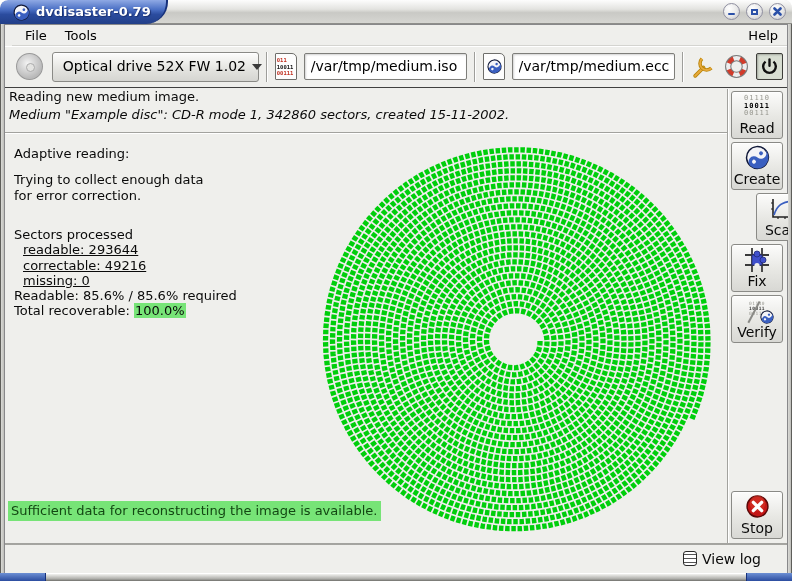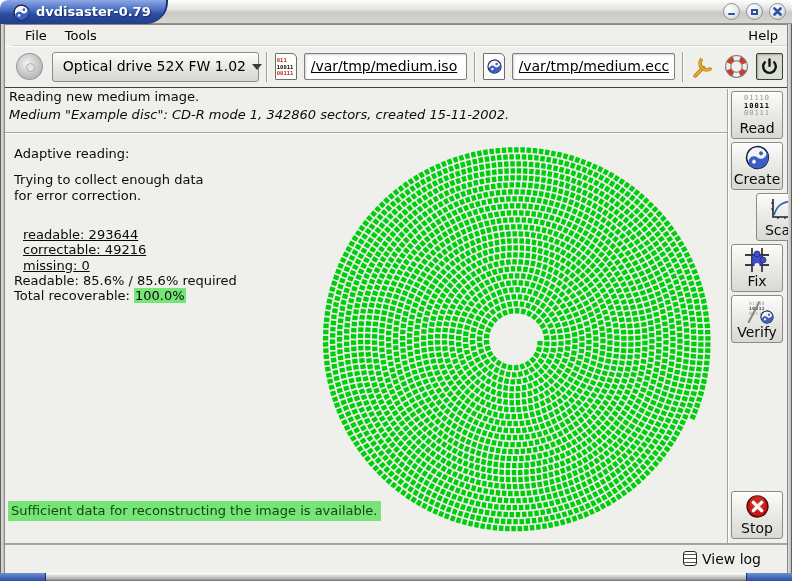--- a/index.html
+++ b/index.html
@@ -55,21 +55,21 @@
   .combo-arrow { width:22px; display:flex; align-items:center; justify-content:center; }
   .combo-arrow span { width:0; height:0; border-left:5px solid transparent; border-right:5px solid transparent; border-top:6px solid #3A3A3A; }
   .file-icon { width:22px; height:27px; background:#FDFDFD; border:1px solid #6E6E6A; border-radius:1px 5px 1px 1px; margin-right:7px; position:relative; overflow:hidden; }
   .bits { font-family:"DejaVu Sans Mono","Liberation Mono",monospace; font-size:5.5px; line-height:6.5px; padding:3px 0 0 1px; letter-spacing:0; }
   .bits .r1 { color:#C03020; font-weight:bold; }
   .bits .r2 { color:#111; font-weight:bold; }
   .bits .r3 { color:#C03020; font-weight:bold; }
   .ecc-yy { position:absolute; left:3px; top:5px; }
   .entry { height:27px; width:163px; font-size:14px; font-family:"DejaVu Sans","Liberation Sans",sans-serif;
     background:#FFFFFF; border:1px solid #7E7E7A; border-radius:2px; padding:0 5px 1px 6px; color:#000;
-    box-shadow:inset 1px 1px 2px rgba(0,0,0,0.18);text-decoration:underline; }
+    box-shadow:inset 1px 1px 2px rgba(0,0,0,0.18); }
   .tool-btn { width:27px; height:27px; display:flex; align-items:center; justify-content:center; margin-right:6px; }
   .power-btn { width:27px; height:27px; display:flex; align-items:center; justify-content:center;
     background:#D8DED2; border:1px solid #3E3E3A; border-radius:2px; box-shadow:inset 1px 1px 2px rgba(0,0,0,0.25); margin-right:4px; }
 
   
   .statushead { position:absolute; left:5px; top:89px; width:722px; }
   .status-l1 { font-size:13px; color:#0A0A0A; padding-left:4px; }
   .status-l2 { font-size:13px; font-style:italic; color:#0A0A0A; padding-left:4px; margin-top:3px; }
   .hsep { position:absolute; left:5px; top:132px; width:722px; height:2px;
     background:linear-gradient(180deg,#A2A29E 50%,#FFFFFF 50%); }
@@ -214,20 +214,21 @@
   </div>
   <div class="hsep"></div>
 
   <div class="info-panel">
     <div class="info-heading">Adaptive reading:</div>
     <div class="info-desc">
       <div>Trying to collect enough data</div>
       <div>for error correction.</div>
     </div>
     <div class="sectors-block">
+      <div>Sectors processed</div>
       <div class="indent">readable: 293644</div>
       <div class="indent">correctable: 49216</div>
       <div class="indent">missing: 0</div>
       <div>Readable: 85.6% / 85.6% required</div>
       <div><span>Total recoverable: </span><span class="hl">100.0%</span></div>
     </div>
   </div>
 
   <svg class="disc-svg" width="400" height="400" viewBox="0 0 400 400">
     <path id="spiral-path" fill="none" d="M225.0 200.0L225.0 201.7L224.9 203.5L224.7 205.2L224.3 207.0L223.9 208.7L223.3 210.4L222.6 212.0L221.7 213.6L220.8 215.1L219.7 216.6L218.6 218.0L217.4 219.3L216.0 220.5L214.6 221.6L213.1 222.7L211.5 223.6L209.9 224.4L208.2 225.1L206.4 225.7L204.6 226.2L202.8 226.5L200.9 226.7L199.1 226.8L197.2 226.7L195.3 226.5L193.5 226.2L191.6 225.8L189.8 225.2L188.1 224.5L186.3 223.7L184.7 222.7L183.1 221.7L181.6 220.5L180.1 219.2L178.8 217.8L177.5 216.3L176.4 214.8L175.3 213.1L174.4 211.4L173.6 209.6L172.9 207.8L172.4 205.9L171.9 203.9L171.6 202.0L171.5 200.0L171.5 198.0L171.6 196.0L171.9 194.0L172.3 192.1L172.9 190.1L173.5 188.2L174.4 186.4L175.3 184.6L176.4 182.8L177.6 181.2L178.9 179.6L180.3 178.1L181.8 176.7L183.5 175.5L185.2 174.3L187.0 173.3L188.8 172.3L190.8 171.6L192.7 170.9L194.8 170.4L196.9 170.0L198.9 169.8L201.1 169.7L203.2 169.8L205.3 170.0L207.4 170.4L209.5 170.9L211.5 171.6L213.5 172.4L215.4 173.3L217.3 174.4L219.1 175.6L220.8 176.9L222.4 178.4L223.9 179.9L225.3 181.6L226.6 183.4L227.8 185.2L228.8 187.2L229.7 189.2L230.5 191.3L231.1 193.4L231.5 195.6L231.8 197.8L232.0 200.0L232.0 202.2L231.8 204.5L231.5 206.7L231.1 208.9L230.4 211.1L229.7 213.2L228.7 215.3L227.7 217.3L226.5 219.2L225.1 221.1L223.6 222.8L222.0 224.5L220.3 226.0L218.5 227.4L216.6 228.7L214.6 229.9L212.5 230.9L210.3 231.8L208.1 232.5L205.8 233.0L203.5 233.4L201.2 233.7L198.8 233.8L196.5 233.7L194.1 233.4L191.8 233.0L189.5 232.4L187.2 231.7L185.0 230.8L182.8 229.7L180.8 228.5L178.8 227.2L176.9 225.7L175.1 224.1L173.4 222.3L171.8 220.5L170.4 218.5L169.1 216.4L168.0 214.2L167.0 212.0L166.2 209.7L165.5 207.3L165.0 204.9L164.7 202.5L164.5 200.0L164.5 197.5L164.7 195.0L165.0 192.6L165.6 190.1L166.3 187.7L167.1 185.4L168.2 183.1L169.4 180.9L170.7 178.7L172.2 176.7L173.8 174.7L175.6 172.9L177.5 171.2L179.5 169.7L181.7 168.2L183.9 167.0L186.2 165.9L188.6 164.9L191.1 164.1L193.6 163.5L196.1 163.1L198.7 162.8L201.3 162.7L203.9 162.8L206.5 163.1L209.1 163.6L211.6 164.2L214.1 165.1L216.6 166.1L218.9 167.2L221.2 168.6L223.4 170.1L225.5 171.7L227.4 173.5L229.3 175.4L231.0 177.5L232.5 179.7L234.0 181.9L235.2 184.3L236.3 186.8L237.2 189.3L237.9 191.9L238.5 194.6L238.8 197.3L239.0 200.0L239.0 202.7L238.8 205.4L238.4 208.2L237.8 210.8L237.0 213.5L236.1 216.1L234.9 218.6L233.6 221.0L232.1 223.3L230.5 225.6L228.7 227.7L226.7 229.7L224.6 231.5L222.4 233.2L220.1 234.8L217.6 236.2L215.1 237.4L212.5 238.4L209.8 239.3L207.0 239.9L204.2 240.4L201.4 240.7L198.6 240.8L195.7 240.6L192.9 240.3L190.1 239.8L187.3 239.1L184.6 238.2L181.9 237.1L179.3 235.8L176.8 234.3L174.5 232.7L172.2 230.9L170.0 228.9L168.0 226.8L166.2 224.6L164.5 222.2L163.0 219.7L161.6 217.1L160.4 214.4L159.4 211.6L158.7 208.8L158.1 205.9L157.7 203.0L157.5 200.0L157.5 197.0L157.8 194.1L158.2 191.1L158.8 188.2L159.7 185.3L160.7 182.5L162.0 179.8L163.4 177.1L165.1 174.6L166.8 172.2L168.8 169.9L170.9 167.7L173.2 165.7L175.6 163.9L178.2 162.2L180.8 160.7L183.6 159.4L186.4 158.2L189.4 157.3L192.3 156.6L195.4 156.1L198.5 155.8L201.5 155.7L204.6 155.9L207.7 156.2L210.8 156.8L213.8 157.6L216.7 158.6L219.6 159.8L222.4 161.2L225.1 162.8L227.7 164.5L230.2 166.5L232.5 168.6L234.6 170.9L236.6 173.4L238.5 176.0L240.1 178.7L241.6 181.5L242.9 184.4L243.9 187.4L244.8 190.5L245.4 193.6L245.8 196.8L246.0 200.0L246.0 203.2L245.7 206.4L245.2 209.6L244.5 212.8L243.6 215.9L242.4 218.9L241.1 221.9L239.5 224.7L237.8 227.4L235.8 230.1L233.7 232.5L231.4 234.9L228.9 237.0L226.3 239.0L223.6 240.8L220.7 242.5L217.7 243.9L214.6 245.1L211.5 246.1L208.3 246.8L205.0 247.4L201.7 247.7L198.3 247.8L195.0 247.6L191.7 247.2L188.4 246.6L185.1 245.7L182.0 244.7L178.8 243.4L175.8 241.9L172.9 240.1L170.1 238.2L167.5 236.1L165.0 233.8L162.7 231.3L160.5 228.7L158.5 225.9L156.8 223.0L155.2 219.9L153.9 216.8L152.7 213.6L151.8 210.2L151.1 206.9L150.7 203.4L150.5 200.0L150.5 196.5L150.8 193.1L151.4 189.7L152.1 186.3L153.1 182.9L154.4 179.7L155.8 176.5L157.5 173.4L159.4 170.5L161.5 167.7L163.8 165.0L166.3 162.5L168.9 160.2L171.7 158.1L174.7 156.1L177.8 154.4L181.0 152.9L184.3 151.6L187.7 150.5L191.1 149.7L194.7 149.1L198.2 148.8L201.8 148.7L205.4 148.9L208.9 149.3L212.5 150.0L215.9 150.9L219.4 152.1L222.7 153.5L225.9 155.1L229.0 157.0L232.0 159.0L234.8 161.3L237.5 163.8L240.0 166.4L242.3 169.3L244.4 172.2L246.3 175.4L248.0 178.6L249.4 182.0L250.6 185.5L251.6 189.0L252.3 192.6L252.8 196.3L253.0 200.0L252.9 203.7L252.6 207.4L252.1 211.1L251.2 214.7L250.2 218.3L248.8 221.7L247.3 225.1L245.5 228.4L243.4 231.6L241.2 234.6L238.7 237.4L236.1 240.1L233.3 242.6L230.2 244.8L227.1 246.9L223.8 248.8L220.3 250.4L216.8 251.7L213.2 252.9L209.5 253.7L205.7 254.3L201.9 254.7L198.1 254.8L194.3 254.6L190.5 254.1L186.7 253.4L183.0 252.4L179.3 251.2L175.8 249.7L172.3 247.9L169.0 245.9L165.8 243.7L162.8 241.3L160.0 238.7L157.3 235.8L154.9 232.8L152.6 229.6L150.6 226.3L148.8 222.8L147.3 219.2L146.0 215.5L145.0 211.7L144.2 207.8L143.7 203.9L143.5 200.0L143.6 196.1L143.9 192.1L144.5 188.2L145.4 184.3L146.5 180.5L148.0 176.8L149.6 173.2L151.6 169.7L153.7 166.4L156.1 163.2L158.7 160.2L161.6 157.3L164.6 154.7L167.8 152.3L171.2 150.1L174.7 148.1L178.3 146.4L182.1 144.9L186.0 143.7L189.9 142.8L193.9 142.2L198.0 141.8L202.0 141.7L206.1 142.0L210.1 142.4L214.2 143.2L218.1 144.3L222.0 145.6L225.8 147.2L229.4 149.0L232.9 151.2L236.3 153.5L239.5 156.1L242.5 158.9L245.4 161.9L248.0 165.1L250.4 168.5L252.5 172.1L254.4 175.8L256.0 179.6L257.4 183.5L258.5 187.6L259.3 191.7L259.8 195.8L260.0 200.0L259.9 204.2L259.6 208.4L258.9 212.5L258.0 216.6L256.7 220.7L255.2 224.6L253.5 228.4L251.4 232.1L249.1 235.7L246.6 239.1L243.8 242.3L240.8 245.3L237.6 248.1L234.2 250.6L230.6 253.0L226.8 255.0L223.0 256.9L219.0 258.4L214.9 259.7L210.7 260.6L206.4 261.3L202.2 261.7L197.8 261.8L193.5 261.5L189.2 261.0L185.0 260.2L180.8 259.1L176.7 257.7L172.7 256.0L168.8 254.0L165.1 251.7L161.5 249.2L158.1 246.5L154.9 243.5L152.0 240.3L149.2 236.9L146.7 233.3L144.4 229.6L142.4 225.6L140.7 221.6L139.3 217.4L138.1 213.2L137.3 208.8L136.7 204.4L136.5 200.0L136.6 195.6L137.0 191.1L137.7 186.7L138.7 182.4L140.0 178.1L141.6 174.0L143.5 169.9L145.6 166.0L148.1 162.3L150.8 158.7L153.7 155.3L156.9 152.1L160.3 149.2L163.9 146.5L167.7 144.0L171.6 141.8L175.7 139.9L179.9 138.3L184.3 137.0L188.7 135.9L193.2 135.2L197.7 134.8L202.3 134.8L206.8 135.0L211.4 135.5L215.9 136.4L220.3 137.6L224.6 139.1L228.8 140.9L232.9 143.0L236.9 145.4L240.6 148.0L244.2 150.9L247.6 154.1L250.7 157.4L253.6 161.0L256.3 164.8L258.7 168.8L260.8 172.9L262.6 177.2L264.1 181.6L265.3 186.1L266.2 190.7L266.8 195.3L267.0 200.0L266.9 204.7L266.5 209.3L265.8 214.0L264.7 218.6L263.3 223.0L261.6 227.4L259.6 231.7L257.3 235.8L254.8 239.8L251.9 243.6L248.8 247.1L245.5 250.5L241.9 253.6L238.1 256.4L234.1 259.0L229.9 261.3L225.6 263.3L221.1 265.1L216.6 266.4L211.9 267.5L207.2 268.3L202.4 268.7L197.6 268.7L192.8 268.5L188.0 267.9L183.3 267.0L178.6 265.7L174.1 264.1L169.6 262.2L165.3 260.0L161.2 257.5L157.2 254.8L153.5 251.7L149.9 248.4L146.6 244.8L143.5 241.0L140.7 237.0L138.2 232.8L136.0 228.5L134.1 224.0L132.5 219.3L131.3 214.6L130.3 209.8L129.7 204.9L129.5 200.0L129.6 195.1L130.0 190.2L130.8 185.3L131.9 180.5L133.4 175.8L135.2 171.1L137.3 166.6L139.7 162.3L142.4 158.1L145.4 154.2L148.7 150.4L152.2 146.9L156.0 143.6L160.0 140.7L164.2 137.9L168.5 135.5L173.1 133.4L177.8 131.6L182.6 130.2L187.5 129.0L192.5 128.3L197.5 127.8L202.5 127.8L207.6 128.0L212.6 128.7L217.5 129.6L222.4 131.0L227.2 132.6L231.9 134.6L236.4 136.9L240.8 139.6L244.9 142.5L248.9 145.7L252.6 149.2L256.1 152.9L259.3 156.9L262.2 161.1L264.9 165.5L267.2 170.1L269.2 174.8L270.8 179.7L272.2 184.7L273.1 189.7L273.7 194.8L274.0 200.0L273.9 205.2L273.4 210.3L272.6 215.4L271.4 220.5L269.9 225.4L268.0 230.3L265.8 235.0L263.3 239.5L260.4 243.9L257.3 248.1L253.8 252.0L250.1 255.7L246.2 259.1L242.0 262.3L237.6 265.1L233.0 267.6L228.2 269.8L223.3 271.7L218.3 273.2L213.1 274.4L207.9 275.2L202.6 275.7L197.4 275.7L192.1 275.5L186.8 274.8L181.6 273.8L176.5 272.4L171.5 270.6L166.6 268.5L161.8 266.1L157.3 263.3L152.9 260.3L148.8 256.9L144.9 253.2L141.2 249.3L137.9 245.1L134.8 240.7L132.1 236.1L129.6 231.3L127.5 226.4L125.8 221.3L124.4 216.1L123.4 210.8L122.8 205.4L122.5 200.0L122.6 194.6L123.1 189.2L124.0 183.8L125.2 178.6L126.8 173.4L128.8 168.3L131.1 163.4L133.7 158.6L136.7 154.0L140.0 149.7L143.6 145.6L147.5 141.7L151.7 138.1L156.1 134.8L160.7 131.9L165.5 129.2L170.5 126.9L175.6 125.0L180.9 123.4L186.3 122.1L191.7 121.3L197.2 120.8L202.8 120.8L208.3 121.1L213.8 121.8L219.2 122.8L224.6 124.3L229.8 126.1L235.0 128.3L239.9 130.9L244.7 133.8L249.2 137.0L253.6 140.5L257.7 144.3L261.5 148.4L265.0 152.8L268.2 157.4L271.0 162.2L273.6 167.2L275.7 172.4L277.6 177.8L279.0 183.2L280.1 188.7L280.7 194.4L281.0 200.0L280.9 205.7L280.4 211.3L279.5 216.9L278.2 222.4L276.5 227.8L274.4 233.1L272.0 238.3L269.2 243.3L266.1 248.0L262.6 252.6L258.9 256.9L254.8 260.9L250.5 264.6L245.9 268.1L241.1 271.2L236.1 273.9L230.8 276.3L225.5 278.4L220.0 280.0L214.3 281.3L208.6 282.2L202.9 282.7L197.1 282.7L191.3 282.4L185.6 281.7L179.9 280.6L174.3 279.0L168.8 277.1L163.5 274.8L158.3 272.2L153.4 269.2L148.6 265.8L144.1 262.1L139.8 258.1L135.9 253.8L132.2 249.3L128.9 244.4L125.9 239.4L123.2 234.2L121.0 228.8L119.1 223.2L117.6 217.5L116.5 211.7L115.8 205.9L115.5 200.0L115.6 194.1L116.2 188.2L117.1 182.4L118.5 176.6L120.2 171.0L122.4 165.4L124.9 160.1L127.8 154.9L131.1 149.9L134.7 145.2L138.6 140.7L142.8 136.5L147.4 132.6L152.1 129.0L157.2 125.8L162.4 122.9L167.9 120.4L173.5 118.3L179.2 116.6L185.1 115.3L191.0 114.3L197.0 113.8L203.0 113.8L209.0 114.1L215.0 114.9L220.9 116.0L226.8 117.6L232.5 119.6L238.0 122.0L243.4 124.8L248.6 127.9L253.6 131.5L258.3 135.3L262.7 139.5L266.8 143.9L270.6 148.7L274.1 153.7L277.2 158.9L280.0 164.4L282.3 170.0L284.3 175.8L285.8 181.8L287.0 187.8L287.7 193.9L288.0 200.0L287.9 206.1L287.3 212.3L286.3 218.3L284.9 224.3L283.1 230.2L280.8 236.0L278.2 241.6L275.2 247.0L271.8 252.1L268.0 257.1L263.9 261.7L259.5 266.1L254.8 270.1L249.8 273.9L244.6 277.2L239.1 280.2L233.5 282.8L227.6 285.0L221.6 286.8L215.6 288.2L209.4 289.1L203.1 289.7L196.9 289.7L190.6 289.4L184.4 288.6L178.2 287.3L172.2 285.7L166.2 283.6L160.4 281.1L154.8 278.2L149.4 275.0L144.3 271.3L139.4 267.3L134.8 263.0L130.5 258.3L126.5 253.4L122.9 248.2L119.7 242.7L116.8 237.0L114.4 231.2L112.3 225.1L110.7 219.0L109.5 212.7L108.8 206.4L108.5 200.0L108.6 193.6L109.2 187.2L110.3 180.9L111.7 174.7L113.7 168.6L116.0 162.6L118.7 156.8L121.9 151.2L125.4 145.8L129.3 140.7L133.6 135.8L138.2 131.3L143.0 127.1L148.2 123.2L153.7 119.7L159.3 116.6L165.2 113.9L171.3 111.6L177.5 109.8L183.8 108.4L190.3 107.4L196.7 106.8L203.3 106.8L209.8 107.1L216.2 108.0L222.6 109.3L228.9 111.0L235.1 113.1L241.1 115.7L246.9 118.7L252.5 122.1L257.9 125.9L262.9 130.1L267.7 134.6L272.2 139.4L276.3 144.6L280.0 150.0L283.4 155.7L286.4 161.5L288.9 167.6L291.0 173.9L292.7 180.3L293.9 186.8L294.7 193.4L295.0 200.0L294.8 206.6L294.2 213.2L293.2 219.8L291.6 226.3L289.6 232.6L287.2 238.8L284.4 244.9L281.1 250.7L277.4 256.3L273.4 261.6L269.0 266.6L264.2 271.3L259.1 275.7L253.7 279.7L248.1 283.3L242.2 286.5L236.1 289.3L229.8 291.7L223.3 293.6L216.8 295.1L210.1 296.1L203.4 296.7L196.6 296.7L189.9 296.3L183.2 295.5L176.5 294.1L170.0 292.3L163.6 290.1L157.4 287.4L151.3 284.3L145.5 280.8L140.0 276.8L134.7 272.5L129.8 267.8L125.1 262.8L120.9 257.5L117.0 251.9L113.5 246.0L110.4 239.9L107.8 233.6L105.6 227.1L103.9 220.4L102.6 213.7L101.8 206.9L101.5 200.0L101.7 193.1L102.3 186.3L103.4 179.5L105.0 172.8L107.1 166.2L109.6 159.7L112.5 153.5L115.9 147.5L119.7 141.7L123.9 136.2L128.5 131.0L133.5 126.1L138.7 121.6L144.3 117.4L150.2 113.7L156.3 110.4L162.6 107.4L169.1 105.0L175.8 103.0L182.6 101.5L189.5 100.4L196.5 99.8L203.5 99.8L210.5 100.2L217.4 101.1L224.3 102.5L231.1 104.3L237.7 106.7L244.2 109.4L250.4 112.7L256.4 116.3L262.2 120.4L267.6 124.9L272.8 129.7L277.5 134.9L282.0 140.5L286.0 146.3L289.6 152.4L292.8 158.7L295.5 165.2L297.7 172.0L299.5 178.8L300.9 185.8L301.7 192.9L302.0 200.0L301.8 207.1L301.2 214.2L300.0 221.3L298.3 228.2L296.2 235.0L293.6 241.7L290.5 248.1L287.0 254.4L283.1 260.4L278.7 266.1L274.0 271.4L268.9 276.5L263.4 281.2L257.6 285.5L251.6 289.3L245.3 292.8L238.7 295.8L232.0 298.3L225.0 300.4L218.0 302.0L210.8 303.1L203.6 303.6L196.4 303.7L189.1 303.3L182.0 302.4L174.8 300.9L167.8 299.0L161.0 296.6L154.3 293.7L147.8 290.4L141.6 286.6L135.7 282.3L130.0 277.7L124.7 272.7L119.8 267.3L115.2 261.6L111.1 255.6L107.3 249.3L104.0 242.7L101.2 236.0L98.9 229.0L97.0 221.9L95.7 214.7L94.8 207.4L94.5 200.0L94.7 192.6L95.4 185.3L96.6 178.0L98.3 170.8L100.5 163.8L103.2 156.9L106.4 150.2L110.0 143.8L114.1 137.6L118.6 131.7L123.5 126.1L128.8 120.9L134.4 116.1L140.4 111.6L146.7 107.6L153.2 104.1L160.0 101.0L167.0 98.3L174.1 96.2L181.4 94.6L188.8 93.5L196.3 92.9L203.7 92.8L211.2 93.2L218.7 94.2L226.0 95.7L233.3 97.7L240.3 100.2L247.2 103.1L253.9 106.6L260.3 110.5L266.5 114.9L272.3 119.7L277.8 124.9L282.9 130.4L287.6 136.3L291.9 142.6L295.8 149.1L299.2 155.9L302.1 162.9L304.5 170.0L306.4 177.4L307.8 184.9L308.7 192.4L309.0 200.0L308.8 207.6L308.1 215.2L306.8 222.7L305.1 230.1L302.8 237.4L300.0 244.5L296.7 251.4L293.0 258.1L288.7 264.5L284.1 270.6L279.0 276.3L273.6 281.7L267.7 286.7L261.6 291.3L255.1 295.4L248.3 299.1L241.3 302.3L234.1 305.0L226.7 307.2L219.2 308.9L211.6 310.0L203.9 310.6L196.1 310.7L188.4 310.3L180.7 309.3L173.1 307.7L165.7 305.7L158.4 303.1L151.2 300.0L144.3 296.4L137.7 292.4L131.4 287.9L125.3 282.9L119.7 277.6L114.4 271.8L109.6 265.7L105.1 259.3L101.1 252.6L97.7 245.6L94.7 238.3L92.2 230.9L90.2 223.3L88.7 215.6L87.9 207.8L87.5 200.0L87.7 192.1L88.4 184.3L89.7 176.6L91.6 168.9L93.9 161.4L96.8 154.1L100.2 146.9L104.1 140.1L108.4 133.5L113.2 127.2L118.5 121.3L124.1 115.7L130.1 110.6L136.5 105.8L143.2 101.6L150.1 97.8L157.4 94.5L164.8 91.7L172.4 89.4L180.2 87.7L188.1 86.5L196.0 85.9L204.0 85.8L212.0 86.3L219.9 87.3L227.7 88.9L235.4 91.0L243.0 93.7L250.3 96.9L257.4 100.6L264.3 104.7L270.8 109.4L277.0 114.5L282.8 120.0L288.3 125.9L293.3 132.2L297.8 138.9L301.9 145.8L305.5 153.0L308.6 160.5L311.2 168.1L313.2 175.9L314.7 183.9L315.6 191.9L316.0 200.0L315.8 208.1L315.0 216.2L313.7 224.2L311.8 232.1L309.4 239.8L306.4 247.4L302.9 254.7L298.9 261.8L294.4 268.6L289.5 275.1L284.1 281.2L278.2 286.9L272.0 292.2L265.5 297.1L258.6 301.5L251.4 305.4L243.9 308.8L236.3 311.7L228.4 314.0L220.4 315.8L212.3 317.0L204.1 317.6L195.9 317.7L187.7 317.2L179.5 316.2L171.4 314.5L163.5 312.3L155.7 309.6L148.2 306.3L140.8 302.5L133.8 298.2L127.1 293.4L120.7 288.1L114.7 282.4L109.1 276.3L103.9 269.8L99.2 263.0L95.0 255.8L91.3 248.4L88.1 240.7L85.4 232.9L83.3 224.8L81.8 216.6L80.9 208.3L80.5 200.0L80.7 191.7L81.5 183.3L82.9 175.1L84.8 167.0L87.3 159.0L90.4 151.2L94.0 143.6L98.1 136.3L102.8 129.3L107.9 122.7L113.4 116.4L119.4 110.5L125.8 105.0L132.6 100.0L139.7 95.5L147.1 91.5L154.7 88.0L162.6 85.0L170.7 82.6L179.0 80.8L187.3 79.5L195.8 78.9L204.2 78.8L212.7 79.3L221.1 80.4L229.4 82.1L237.6 84.4L245.6 87.2L253.4 90.6L260.9 94.5L268.2 98.9L275.1 103.9L281.7 109.3L287.9 115.2L293.6 121.4L298.9 128.1L303.8 135.1L308.1 142.5L311.9 150.2L315.2 158.1L317.9 166.2L320.1 174.5L321.6 182.9L322.6 191.4L323.0 200.0L322.8 208.6L322.0 217.1L320.5 225.6L318.5 234.0L315.9 242.2L312.8 250.2L309.1 258.0L304.8 265.5L300.1 272.7L294.8 279.6L289.1 286.0L282.9 292.1L276.3 297.7L269.4 302.9L262.1 307.5L254.5 311.7L246.6 315.3L238.4 318.3L230.1 320.8L221.6 322.7L213.0 324.0L204.4 324.6L195.6 324.7L186.9 324.2L178.3 323.0L169.8 321.3L161.3 319.0L153.1 316.1L145.1 312.6L137.3 308.5L129.9 304.0L122.7 298.9L116.0 293.3L109.6 287.3L103.7 280.8L98.2 273.9L93.2 266.7L88.8 259.1L84.9 251.3L81.5 243.1L78.7 234.8L76.5 226.3L74.9 217.6L73.9 208.8L73.5 200.0L73.7 191.2L74.6 182.4L76.0 173.7L78.1 165.0L80.8 156.6L84.0 148.4L87.8 140.4L92.2 132.6L97.1 125.2L102.5 118.2L108.4 111.5L114.7 105.3L121.5 99.5L128.7 94.2L136.2 89.4L144.0 85.2L152.1 81.5L160.5 78.4L169.0 75.8L177.8 73.9L186.6 72.6L195.5 71.9L204.5 71.8L213.4 72.3L222.3 73.5L231.1 75.3L239.7 77.7L248.2 80.7L256.4 84.3L264.4 88.4L272.1 93.1L279.4 98.4L286.4 104.1L292.9 110.3L299.0 116.9L304.6 124.0L309.7 131.4L314.3 139.2L318.3 147.3L321.8 155.7L324.7 164.3L326.9 173.0L328.6 181.9L329.6 190.9L330.0 200.0L329.8 209.1L328.9 218.1L327.4 227.1L325.3 235.9L322.5 244.6L319.2 253.1L315.3 261.3L310.8 269.2L305.7 276.8L300.2 284.1L294.1 290.9L287.6 297.3L280.7 303.2L273.3 308.7L265.6 313.6L257.5 318.0L249.2 321.8L240.6 325.0L231.8 327.6L222.8 329.6L213.8 330.9L204.6 331.6L195.4 331.7L186.2 331.1L177.1 329.9L168.1 328.1L159.2 325.6L150.5 322.6L142.0 318.9L133.8 314.6L126.0 309.8L118.4 304.4L111.3 298.5L104.6 292.1L98.3 285.3L92.6 278.1L87.3 270.4L82.6 262.4L78.5 254.1L74.9 245.5L72.0 236.7L69.6 227.7L68.0 218.6L66.9 209.3L66.5 200.0L66.7 190.7L67.6 181.4L69.2 172.2L71.4 163.1L74.2 154.2L77.6 145.5L81.6 137.1L86.3 128.9L91.4 121.1L97.1 113.7L103.4 106.7L110.0 100.1L117.2 94.0L124.7 88.4L132.7 83.4L140.9 78.9L149.5 75.0L158.3 71.7L167.3 69.0L176.5 67.0L185.9 65.6L195.3 64.9L204.7 64.8L214.1 65.4L223.5 66.6L232.8 68.5L241.9 71.0L250.8 74.2L259.5 78.0L267.9 82.4L276.0 87.3L283.7 92.8L291.0 98.9L297.9 105.4L304.4 112.4L310.3 119.9L315.7 127.7L320.5 135.9L324.7 144.5L328.4 153.3L331.4 162.3L333.8 171.6L335.5 181.0L336.6 190.4L337.0 200.0L336.7 209.6L335.8 219.1L334.2 228.5L332.0 237.8L329.1 247.0L325.6 255.9L321.4 264.6L316.7 272.9L311.4 280.9L305.5 288.6L299.2 295.8L292.3 302.5L285.0 308.8L277.2 314.5L269.1 319.7L260.6 324.3L251.8 328.3L242.8 331.6L233.5 334.4L224.1 336.5L214.5 337.9L204.8 338.6L195.2 338.7L185.5 338.1L175.9 336.8L166.4 334.9L157.0 332.3L147.9 329.0L139.0 325.2L130.3 320.7L122.0 315.6L114.1 309.9L106.6 303.7L99.5 297.0L93.0 289.8L86.9 282.2L81.4 274.1L76.4 265.7L72.1 257.0L68.3 247.9L65.2 238.6L62.8 229.2L61.0 219.5L59.9 209.8L59.5 200.0L59.8 190.2L60.7 180.4L62.3 170.7L64.6 161.2L67.6 151.8L71.2 142.7L75.5 133.8L80.3 125.2L85.8 117.0L91.8 109.2L98.3 101.8L105.4 94.9L112.9 88.5L120.8 82.6L129.2 77.3L137.9 72.6L146.9 68.5L156.2 65.0L165.7 62.2L175.3 60.1L185.1 58.6L195.0 57.9L205.0 57.8L214.9 58.4L224.7 59.7L234.5 61.7L244.1 64.4L253.4 67.7L262.6 71.7L271.4 76.3L279.9 81.5L288.0 87.3L295.7 93.7L303.0 100.6L309.7 107.9L315.9 115.8L321.6 124.0L326.7 132.7L331.1 141.6L335.0 150.9L338.1 160.4L340.6 170.1L342.4 180.0L343.6 190.0L344.0 200.0L343.7 210.1L342.8 220.1L341.1 230.0L338.7 239.8L335.7 249.4L332.0 258.8L327.6 267.9L322.6 276.6L317.1 285.1L310.9 293.1L304.2 300.6L297.0 307.7L289.3 314.3L281.1 320.3L272.6 325.7L263.7 330.5L254.4 334.7L244.9 338.3L235.2 341.2L225.3 343.3L215.2 344.8L205.1 345.6L194.9 345.7L184.8 345.1L174.7 343.7L164.7 341.7L154.9 338.9L145.2 335.5L135.9 331.5L126.8 326.7L118.1 321.4L109.8 315.4L101.9 308.9L94.5 301.9L87.6 294.3L81.2 286.3L75.4 277.8L70.2 269.0L65.7 259.8L61.8 250.3L58.5 240.6L56.0 230.6L54.1 220.5L52.9 210.3L52.5 200.0L52.8 189.7L53.8 179.5L55.5 169.3L57.9 159.3L61.0 149.4L64.8 139.8L69.3 130.5L74.4 121.5L80.1 112.9L86.4 104.7L93.3 96.9L100.7 89.7L108.6 83.0L116.9 76.8L125.7 71.3L134.8 66.3L144.3 62.0L154.0 58.4L164.0 55.4L174.1 53.2L184.4 51.7L194.8 50.9L205.2 50.8L215.6 51.5L226.0 52.8L236.2 54.9L246.2 57.7L256.1 61.2L265.6 65.4L274.9 70.2L283.8 75.7L292.3 81.8L300.4 88.5L308.0 95.7L315.1 103.4L321.6 111.7L327.5 120.3L332.8 129.4L337.5 138.8L341.5 148.5L344.9 158.5L347.5 168.7L349.4 179.0L350.6 189.5L351.0 200.0L350.7 210.5L349.7 221.0L347.9 231.4L345.4 241.7L342.3 251.8L338.4 261.6L333.8 271.1L328.6 280.3L322.7 289.2L316.3 297.6L309.2 305.5L301.7 312.9L293.6 319.8L285.0 326.1L276.1 331.8L266.7 336.8L257.1 341.2L247.1 344.9L236.9 347.9L226.5 350.2L216.0 351.8L205.3 352.6L194.7 352.7L184.0 352.0L173.4 350.6L163.0 348.5L152.7 345.6L142.6 342.0L132.8 337.7L123.3 332.8L114.2 327.2L105.5 321.0L97.2 314.1L89.5 306.7L82.2 298.8L75.6 290.4L69.5 281.5L64.1 272.3L59.3 262.7L55.2 252.7L51.8 242.5L49.1 232.1L47.2 221.5L46.0 210.8L45.5 200.0L45.8 189.2L46.8 178.5L48.6 167.8L51.2 157.3L54.5 147.0L58.4 137.0L63.1 127.2L68.4 117.8L74.4 108.8L81.1 100.2L88.2 92.1L96.0 84.5L104.3 77.5L113.0 71.0L122.2 65.2L131.7 60.0L141.6 55.5L151.8 51.7L162.3 48.7L172.9 46.3L183.7 44.7L194.5 43.9L205.5 43.8L216.3 44.5L227.2 45.9L237.9 48.1L248.4 51.1L258.7 54.7L268.7 59.1L278.4 64.2L287.7 69.9L296.7 76.3L305.1 83.3L313.0 90.8L320.4 98.9L327.3 107.5L333.5 116.6L339.0 126.1L343.9 135.9L348.1 146.1L351.6 156.5L354.3 167.2L356.3 178.0L357.5 189.0L358.0 200.0L357.7 211.0L356.6 222.0L354.8 232.9L352.2 243.6L348.8 254.2L344.8 264.5L340.0 274.4L334.5 284.1L328.4 293.3L321.6 302.1L314.3 310.4L306.3 318.1L297.9 325.3L289.0 331.9L279.6 337.8L269.8 343.1L259.7 347.7L249.3 351.6L238.6 354.7L227.7 357.1L216.7 358.8L205.6 359.6L194.4 359.7L183.3 359.0L172.2 357.5L161.3 355.3L150.5 352.3L140.0 348.5L129.7 344.0L119.8 338.9L110.3 333.0L101.2 326.5L92.6 319.3L84.4 311.6L76.9 303.3L69.9 294.5L63.6 285.3L57.9 275.6L52.9 265.5L48.6 255.1L45.1 244.4L42.3 233.5L40.2 222.5L39.0 211.3L38.5 200.0L38.8 188.7L39.9 177.5L41.8 166.4L44.5 155.4L47.9 144.6L52.0 134.1L56.9 123.9L62.5 114.1L68.8 104.7L75.7 95.7L83.2 87.2L91.3 79.3L99.9 71.9L109.1 65.2L118.7 59.1L128.7 53.7L139.0 49.0L149.7 45.1L160.6 41.9L171.7 39.4L182.9 37.8L194.3 36.9L205.7 36.8L217.1 37.5L228.4 39.0L239.6 41.3L250.6 44.4L261.3 48.2L271.8 52.8L281.9 58.1L291.7 64.1L301.0 70.8L309.8 78.1L318.1 86.0L325.8 94.4L332.9 103.4L339.4 112.9L345.2 122.8L350.3 133.1L354.7 143.7L358.3 154.6L361.2 165.7L363.2 177.1L364.5 188.5L365.0 200.0L364.7 211.5L363.5 223.0L361.6 234.4L358.9 245.6L355.4 256.6L351.2 267.3L346.2 277.7L340.5 287.8L334.1 297.4L327.0 306.6L319.3 315.2L311.0 323.3L302.2 330.8L292.9 337.7L283.1 343.9L272.9 349.4L262.3 354.2L251.4 358.3L240.3 361.5L228.9 364.0L217.4 365.7L205.8 366.6L194.2 366.7L182.6 366.0L171.0 364.4L159.6 362.1L148.4 358.9L137.4 355.0L126.7 350.3L116.3 344.9L106.4 338.8L96.9 332.0L87.9 324.5L79.4 316.5L71.5 307.8L64.2 298.6L57.6 289.0L51.7 278.9L46.5 268.3L42.0 257.5L38.3 246.4L35.4 235.0L33.3 223.4L32.0 211.7L31.5 200.0L31.8 188.2L33.0 176.5L35.0 164.9L37.7 153.5L41.3 142.2L45.6 131.3L50.7 120.6L56.6 110.4L63.1 100.5L70.3 91.2L78.2 82.4L86.6 74.1L95.6 66.4L105.2 59.4L115.2 53.1L125.6 47.4L136.4 42.5L147.5 38.4L158.9 35.1L170.5 32.5L182.2 30.8L194.1 29.9L205.9 29.8L217.8 30.6L229.6 32.1L241.3 34.5L252.7 37.7L263.9 41.8L274.9 46.5L285.4 52.1L295.6 58.3L305.3 65.3L314.5 72.9L323.1 81.1L331.2 89.9L338.6 99.3L345.3 109.2L351.4 119.5L356.7 130.2L361.3 141.3L365.0 152.7L368.0 164.3L370.2 176.1L371.5 188.0L372.0 200.0L371.7 212.0L370.5 224.0L368.5 235.8L365.6 247.5L362.0 259.0L357.6 270.1L352.3 281.0L346.4 291.5L339.7 301.5L332.4 311.1L324.3 320.1L315.7 328.5L306.5 336.3L296.8 343.5L286.6 350.0L275.9 355.7L264.9 360.7L253.6 364.9L242.0 368.3L230.1 370.9L218.1 372.7L206.1 373.6L193.9 373.7L181.8 372.9L169.8 371.3L157.9 368.9L146.2 365.6L134.8 361.5L123.6 356.6L112.8 351.0L102.5 344.6L92.6 337.5L83.2 329.7L74.4 321.3L66.2 312.3L58.6 302.7L51.7 292.7L45.5 282.1L40.1 271.2L35.4 259.9L31.6 248.3L28.6 236.4L26.4 224.4L25.0 212.2L24.5 200.0L24.8 187.8L26.1 175.6L28.1 163.5L31.0 151.5L34.7 139.8L39.2 128.4L44.6 117.4L50.6 106.7L57.5 96.4L65.0 86.7L73.1 77.5L81.9 68.9L91.3 60.9L101.3 53.6L111.7 47.0L122.5 41.1L133.8 36.1L145.3 31.8L157.2 28.3L169.3 25.6L181.5 23.8L193.8 22.9L206.2 22.8L218.5 23.6L230.8 25.3L242.9 27.8L254.9 31.1L266.6 35.3L277.9 40.2L288.9 46.0L299.5 52.5L309.6 59.7L319.1 67.7L328.1 76.3L336.5 85.4L344.2 95.2L351.3 105.5L357.6 116.2L363.1 127.4L367.8 138.9L371.8 150.7L374.9 162.8L377.1 175.1L378.5 187.5L379.0 200.0L378.6 212.5L377.4 224.9L375.3 237.3L372.4 249.4L368.6 261.4L364.0 273.0L358.5 284.3L352.3 295.2L345.4 305.6L337.7 315.6L329.4 324.9L320.4 333.7L310.8 341.9L300.7 349.3L290.1 356.0L279.0 362.0L267.5 367.2L255.7 371.6L243.7 375.1L231.4 377.8L218.9 379.6L206.3 380.6L193.7 380.7L181.1 379.9L168.6 378.2L156.2 375.6L144.0 372.2L132.1 368.0L120.5 362.9L109.3 357.0L98.6 350.4L88.3 343.0L78.5 334.9L69.3 326.2L60.8 316.8L52.9 306.9L45.8 296.4L39.3 285.4L33.7 274.0L28.9 262.3L24.9 250.2L21.7 237.9L19.4 225.4L18.0 212.7L17.5 200.0L17.9 187.3L19.1 174.6L21.3 162.0L24.3 149.6L28.1 137.4L32.9 125.6L38.4 114.1L44.7 103.0L51.8 92.3L59.6 82.2L68.1 72.6L77.3 63.7L87.0 55.4L97.3 47.8L108.2 40.9L119.5 34.9L131.1 29.6L143.2 25.1L155.5 21.5L168.0 18.7L180.8 16.9L193.6 15.9L206.4 15.8L219.3 16.6L232.0 18.4L244.6 21.0L257.0 24.4L269.2 28.8L281.0 33.9L292.4 39.9L303.4 46.7L313.9 54.2L323.8 62.5L333.2 71.4L341.9 80.9L349.9 91.1L357.2 101.8L363.7 112.9L369.5 124.5L374.4 136.5L378.5 148.8L381.7 161.4L384.0 174.1L385.5 187.0L386.0 200.0L385.6 213.0L384.3 225.9L382.2 238.7L379.1 251.4L375.1 263.7L370.3 275.8L364.7 287.6L358.3 298.9L351.0 309.7L343.1 320.1L334.4 329.8L325.1 338.9L315.1 347.4L304.6 355.1L293.6 362.1L282.1 368.3L270.2 373.7L257.9 378.2L245.4 381.9L232.6 384.7L219.6 386.6L206.6 387.6L193.4 387.7L180.4 386.8L167.4 385.1L154.5 382.4L141.9 378.9L129.5 374.5L117.5 369.2L105.8 363.1L94.6 356.2L84.0 348.5L73.8 340.1L64.3 331.0L55.4 321.3L47.3 311.0L39.8 300.1L33.2 288.7L27.3 276.9L22.3 264.7L18.1 252.1L14.9 239.4L12.5 226.4L11.0 213.2L10.5 200.0L10.9 186.8L12.2 173.6L14.4 160.6L17.5 147.7L21.6 135.1L26.5 122.7L32.2 110.8L38.8 99.3L46.1 88.2L54.2 77.7L63.1 67.8L72.6 58.5L82.7 49.9L93.4 42.0L104.7 34.9L116.4 28.6L128.5 23.1L141.0 18.4L153.8 14.7L166.8 11.8L180.0 9.9L193.3 8.9L206.7 8.8L220.0 9.7L233.2 11.5L246.3 14.2L259.2 17.8L271.8 22.3L284.1 27.7L295.9 33.9L307.3 40.9L318.2 48.7L328.5 57.3L338.2 66.5L347.3 76.4L355.6 87.0L363.1 98.1L369.9 109.6L375.9 121.7L381.0 134.1L385.2 146.9L388.6 159.9L391.0 173.2L392.5 186.5L393.0 200.0L392.6 213.5L391.3 226.9L389.0 240.2L385.8 253.3L381.7 266.1L376.7 278.7" stroke="#00CE0C" stroke-width="5.3" stroke-dasharray="4.5 1.7"></path>

